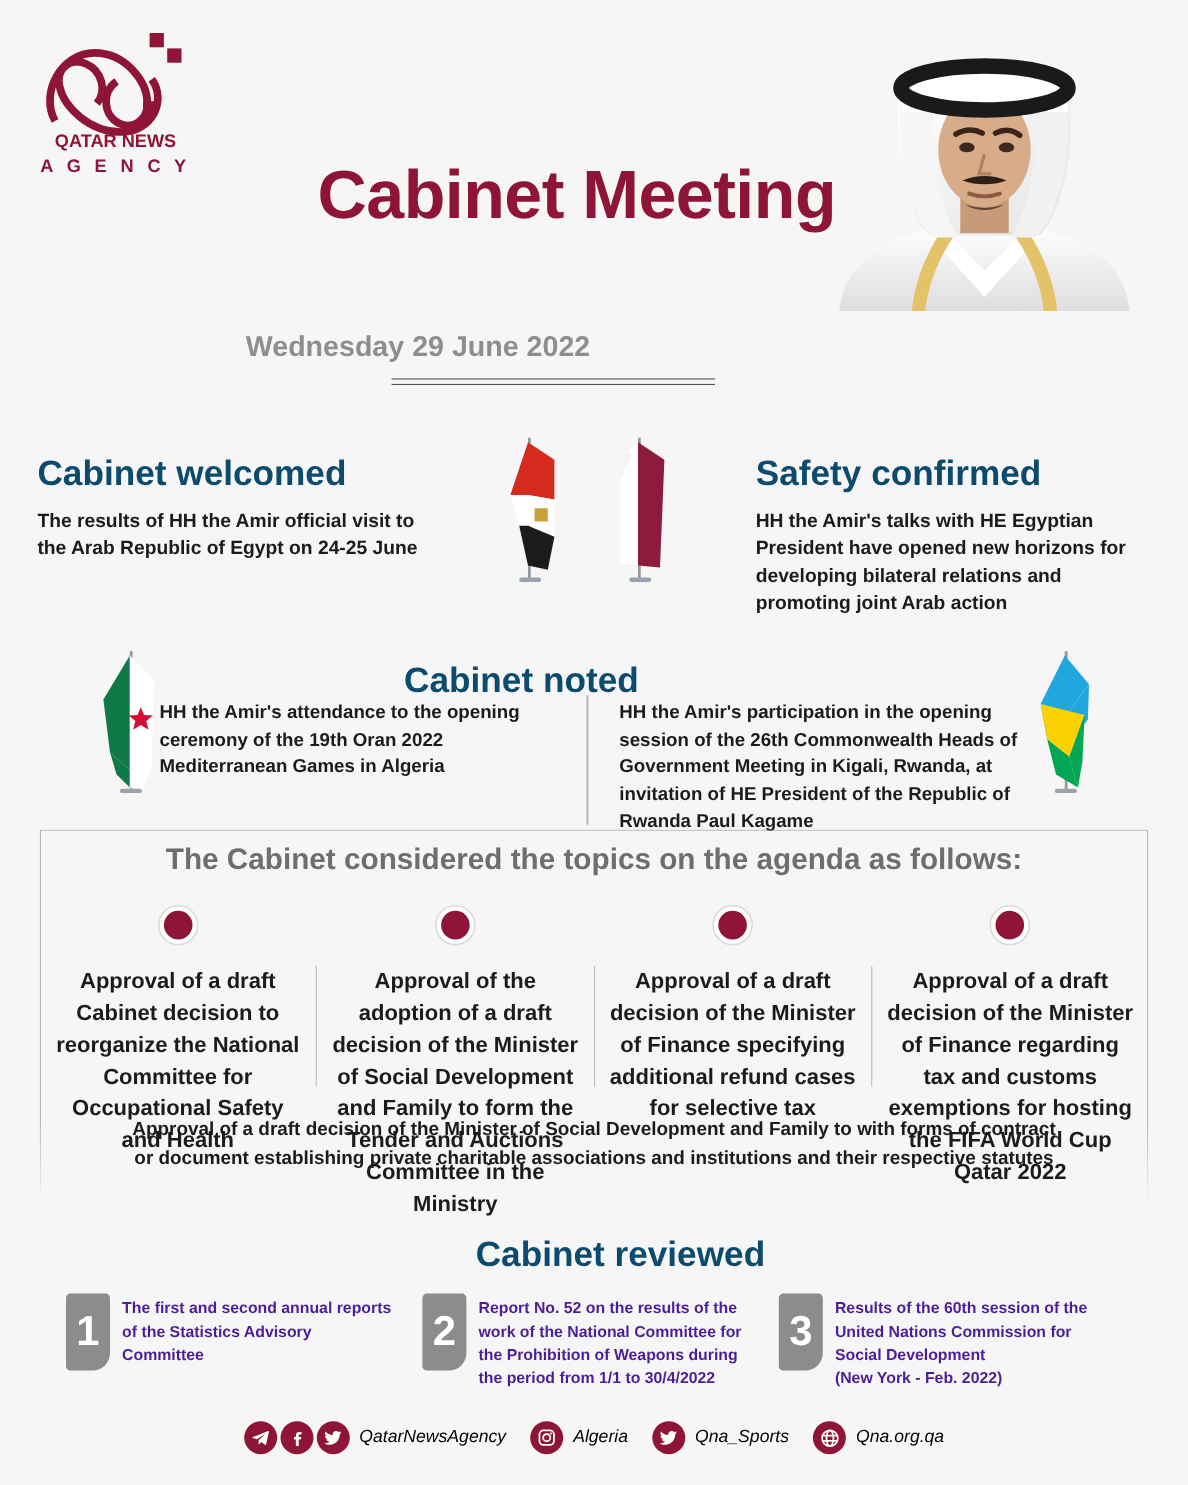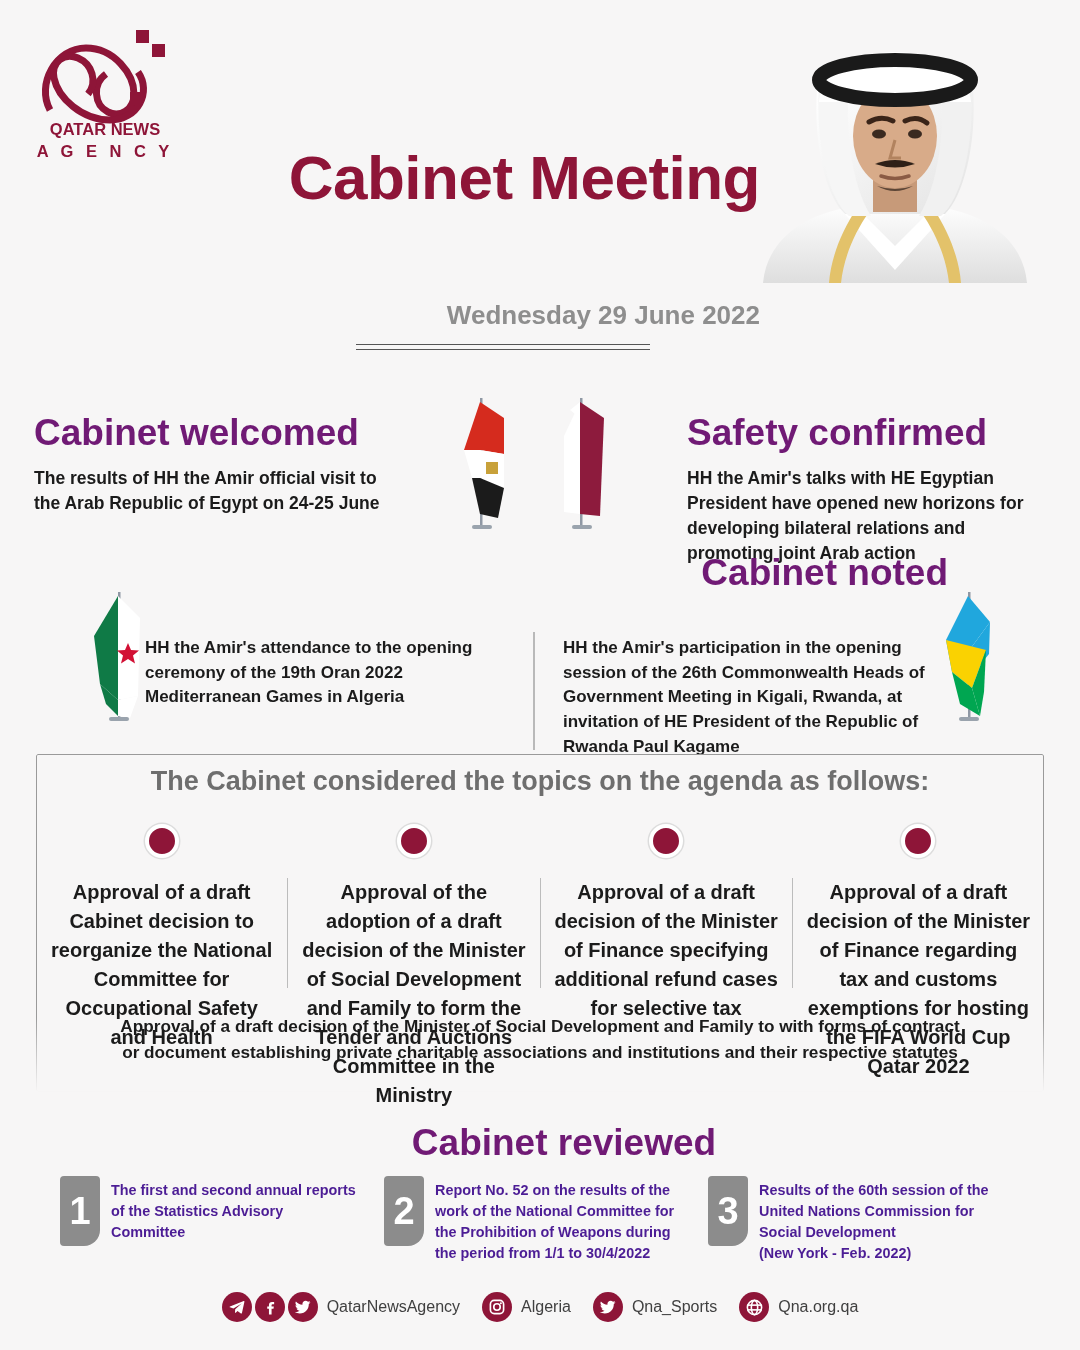--- a/index.html
+++ b/index.html
@@ -22,49 +22,49 @@
     text-align:center;
   }
   .logo-text .l2{letter-spacing:4px;}
 
   
   .main-title{
     position:absolute;left:0;top:142px;width:760px;text-align:right;
     font-size:62px;font-weight:bold;color:#8e1538;letter-spacing:-0.5px;
   }
   .date-line{
-    position:absolute;left:0;top:300px;width:760px;text-align:right;
+    position:absolute;left:0;top:300px;width:760px;text-align:center;
     font-size:26px;font-weight:bold;color:#8e8e8e;
   }
   .date-rule{
     position:absolute;left:356px;top:344px;width:294px;height:4px;
     border-top:1.5px solid #555;border-bottom:1.5px solid #555;
   }
 
   
   .portrait{position:absolute;left:745px;top:18px;width:300px;height:265px;overflow:hidden;}
   .name-card{
     position:absolute;left:713px;top:250px;width:330px;
     background:#8c8c8c;border-radius:9px;padding:10px 12px 12px;
     text-align:center;color:#ffffff;box-sizing:border-box;
   }
   .name-card .role{font-size:14.5px;font-weight:normal;line-height:1.35;}
   .name-card .pname{font-size:16.5px;font-weight:bold;line-height:1.38;margin-top:1px;}
 
   
-  .sec-h{font-size:37px;font-weight:bold;color:#701a75;}
+  .sec-h{font-size:32px;font-weight:bold;color:#0c4a6e;}
 
   .welcomed{position:absolute;left:34px;top:412px;width:360px;}
   .confirmed{position:absolute;left:687px;top:412px;width:360px;}
   .body-txt{font-size:17.5px;font-weight:bold;line-height:1.42;color:#1b1b1b;margin-top:12px;}
 
   .flags-pair{position:absolute;left:442px;top:392px;width:196px;height:150px;}
 
   
-  .noted-h{position:absolute;left:0;top:552px;width:948px;text-align:right;}
+  .noted-h{position:absolute;left:0;top:600px;width:948px;text-align:center;}
   .noted-left{position:absolute;left:145px;top:636px;width:360px;}
   .noted-right{position:absolute;left:563px;top:636px;width:378px;}
   .noted-txt{font-size:17px;font-weight:bold;line-height:1.45;color:#1b1b1b;}
   .noted-div{position:absolute;left:533px;top:632px;width:2px;height:118px;background:#b9b9b9;}
   .flag-dz{position:absolute;left:78px;top:588px;width:86px;height:146px;}
   .flag-rw{position:absolute;left:928px;top:588px;width:86px;height:146px;}
 
   
   .agenda-box{
     position:absolute;left:36px;top:754px;width:1008px;height:338px;
@@ -113,21 +113,21 @@
   .footer{
     position:absolute;left:0;top:1292px;width:1080px;
     display:flex;align-items:center;justify-content:center;gap:0px;
   }
   .fgroup{display:flex;align-items:center;}
   .sicon{
     width:30px;height:30px;border-radius:50%;background:#8e1538;
     display:flex;align-items:center;justify-content:center;margin-right:3px;
   }
   .sicon svg{display:block;}
-  .fhandle{font-size:16px;color:#404040;margin-left:6px;margin-right:22px;}
+  .fhandle{font-size:16px;color:#000000;margin-left:6px;margin-right:22px;font-style:italic;}
 </style>
 </head>
 <body>
 
 <div class="page">
 
   <div class="logo">
     <svg width="140" height="120" viewBox="0 0 140 120">
       <g fill="none" stroke="#8e1538" stroke-width="7">
         <path d="M16,88 C2,62 22,26 52,26 C80,26 100,52 100,72 C100,88 86,96 74,90 C60,83 58,62 72,52"></path>

